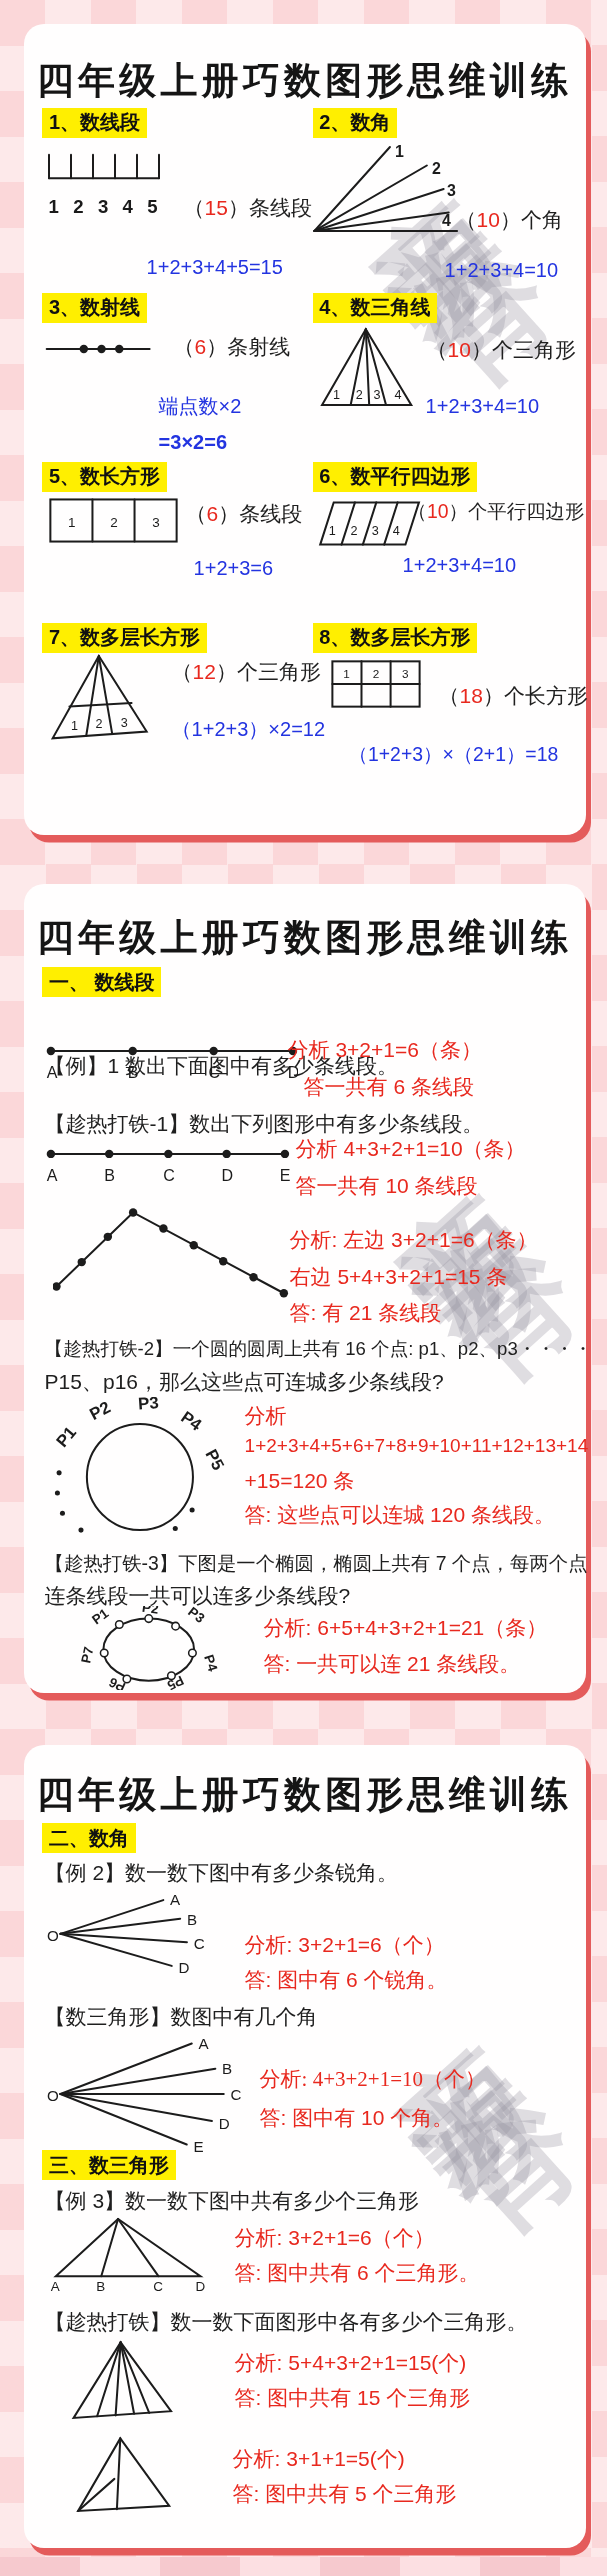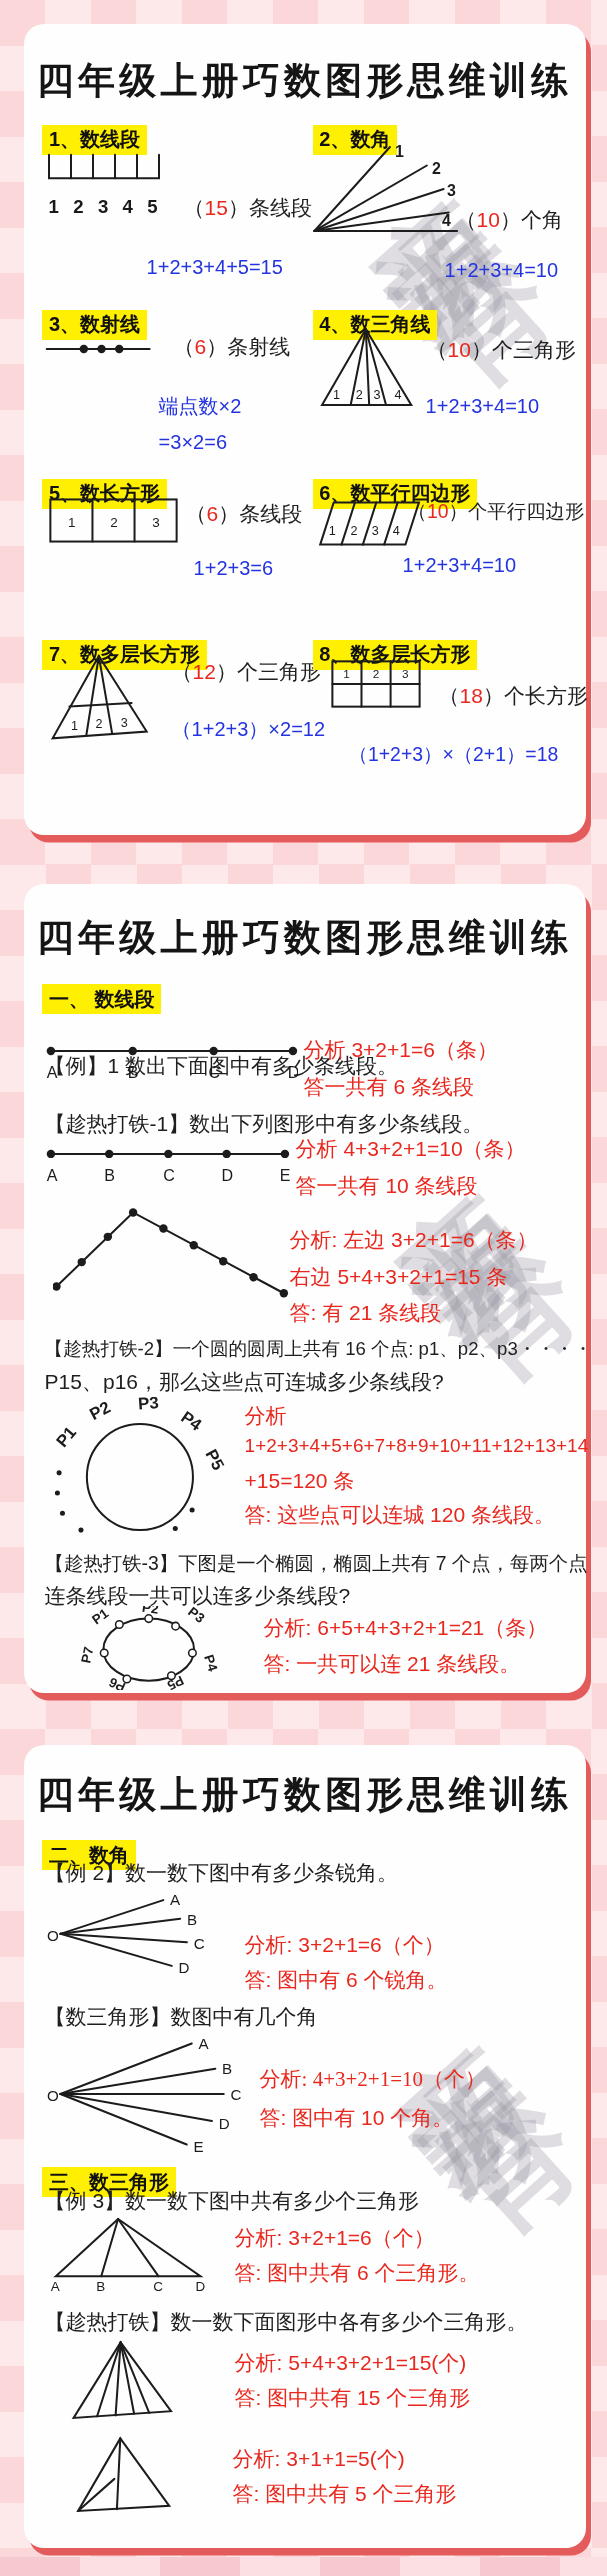--- a/index.html
+++ b/index.html
@@ -18,21 +18,21 @@
   #card1{top:23.6px;height:811px;}
   #card2{top:884px;height:809px;}
   #card3{top:1745px;height:803px;}
   .abs{position:absolute;white-space:nowrap;}
   .ttl{
     width:100%;text-align:center;font-family:"Liberation Serif", serif;
     font-weight:900;font-size:37px;letter-spacing:4.2px;color:#151515;
   }
   .hl{
     display:inline-block;background:#ffef00;color:#111;
-    font-weight:bold;font-size:20px;padding:2.5px 6.7px;line-height:1.25;margin-top:17px;
+    font-weight:bold;font-size:20px;padding:2.5px 6.7px;line-height:1.25;
   }
   .t{font-size:21px;color:#1f1f1f;}
   .red{font-size:21px;color:#e8281e;}
   .blue{font-size:20px;color:#2334e0;margin-top:17px;}
   .paren{font-size:21px;color:#1f1f1f;}
   .pv{color:#e8281e;}
   .wm{
     position:absolute;writing-mode:vertical-rl;transform:rotate(-42deg);
     font-size:120px;font-weight:700;letter-spacing:22px;
     color:rgba(148,146,158,0.30);pointer-events:none;
@@ -94,21 +94,21 @@
 
   <div class="abs hl" style="left:18.6px;top:269px;">3、数射线</div>
   <svg class="abs fig" style="left:21px;top:314px;" width="108" height="22" viewBox="0 0 128 26">
     <line x1="2" y1="13" x2="124" y2="13"></line>
     <circle class="dot" cx="46" cy="13" r="5"></circle>
       <circle class="dot" cx="67" cy="13" r="5"></circle>
       <circle class="dot" cx="88" cy="13" r="5"></circle>
   </svg>
   <div class="abs paren" style="left:150px;top:309px;text-align:right;"><span>（</span><span class="pv">6</span><span>）条射线</span></div>
   <div class="abs blue" style="left:135px;top:352px;">端点数×2</div>
-  <div class="abs blue" style="left:135px;top:390px;">=3×2=6</div>
+  <div class="abs blue" style="left:135px;top:390px;font-weight:bold;">=3×2=6</div>
 
   <div class="abs hl" style="left:289px;top:269px;">4、数三角线</div>
   <svg class="abs fig" style="left:293px;top:300px;" width="101" height="88" viewBox="0 0 120 104">
     <polygon points="58,6 6,96 112,96"></polygon>
     <line x1="58" y1="6" x2="40" y2="96"></line>
       <line x1="58" y1="6" x2="62" y2="96"></line>
       <line x1="58" y1="6" x2="82" y2="96"></line>
     <text x="19" y="89" font-size="15">1</text>
     <text x="46" y="89" font-size="15">2</text>
     <text x="67" y="89" font-size="15">3</text>
@@ -181,21 +181,21 @@
     <line x1="4" y1="20" x2="296" y2="20"></line>
     <circle class="dot" cx="7" cy="20" r="5"></circle>
       <circle class="dot" cx="104" cy="20" r="5"></circle>
       <circle class="dot" cx="200" cy="20" r="5"></circle>
       <circle class="dot" cx="294" cy="20" r="5"></circle>
     <text x="2" y="52" font-size="19">A</text>
     <text x="98" y="52" font-size="19">B</text>
     <text x="194" y="52" font-size="19">C</text>
     <text x="288" y="52" font-size="19">D</text>
   </svg>
-  <div class="abs red" style="left:280px;top:152px;text-align:right;">分析 3+2+1=6（条）</div>
+  <div class="abs red" style="left:264px;top:152px;text-align:right;">分析 3+2+1=6（条）</div>
   <div class="abs red" style="left:280px;top:189px;">答一共有 6 条线段</div>
 
   <div class="abs t" style="left:21px;top:226px;">【趁热打铁-1】数出下列图形中有多少条线段。</div>
   <svg class="abs fig" style="left:21px;top:253px;" width="245" height="49" viewBox="0 0 290 58">
     <line x1="4" y1="20" x2="286" y2="20"></line>
     <circle class="dot" cx="7" cy="20" r="5"></circle>
       <circle class="dot" cx="76" cy="20" r="5"></circle>
       <circle class="dot" cx="146" cy="20" r="5"></circle>
       <circle class="dot" cx="215" cy="20" r="5"></circle>
       <circle class="dot" cx="284" cy="20" r="5"></circle>

